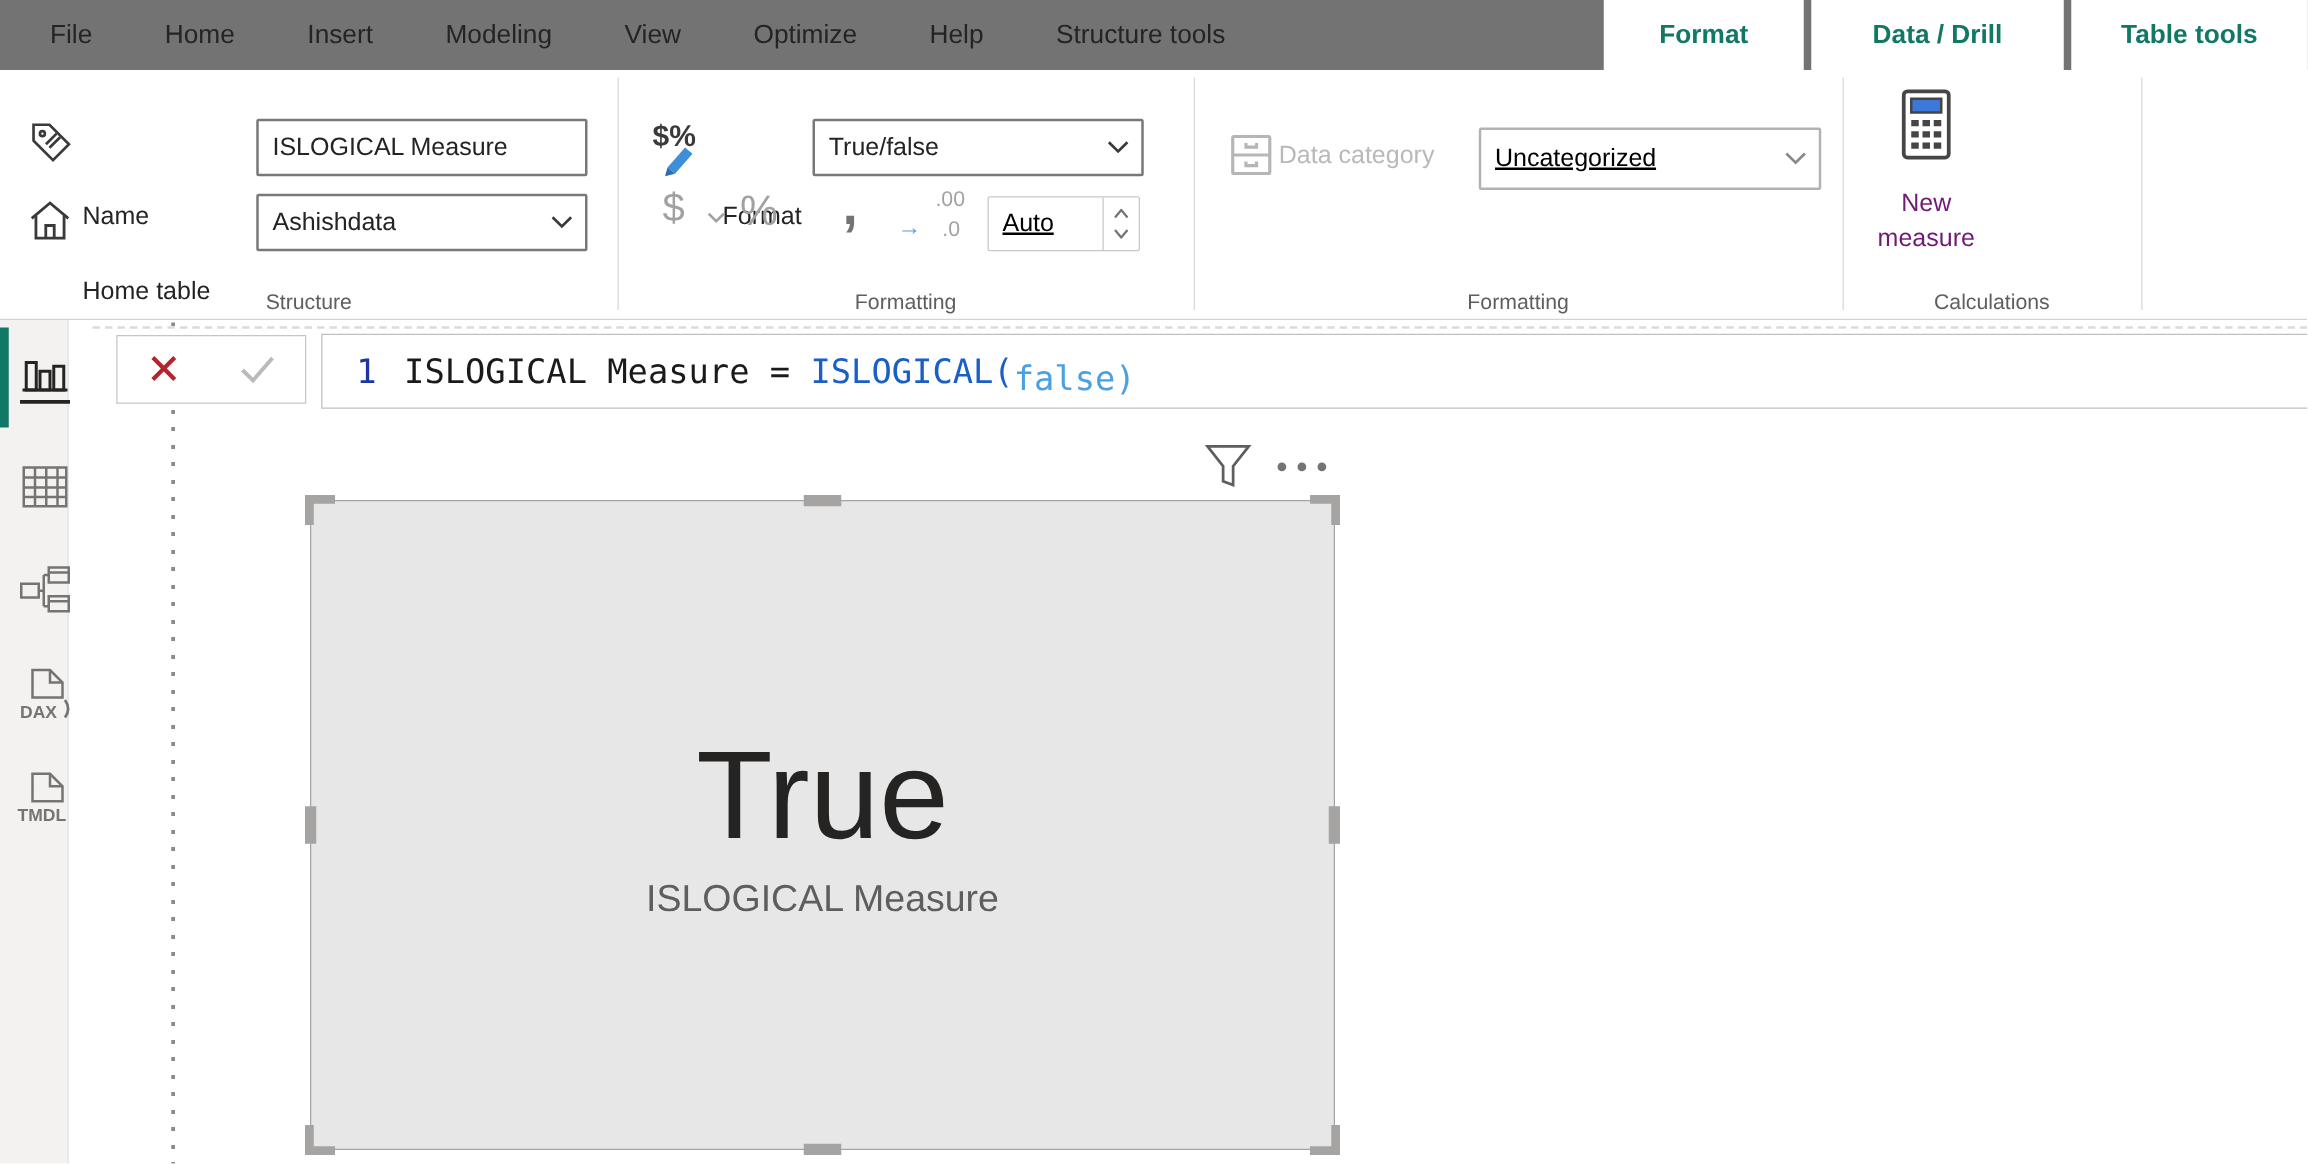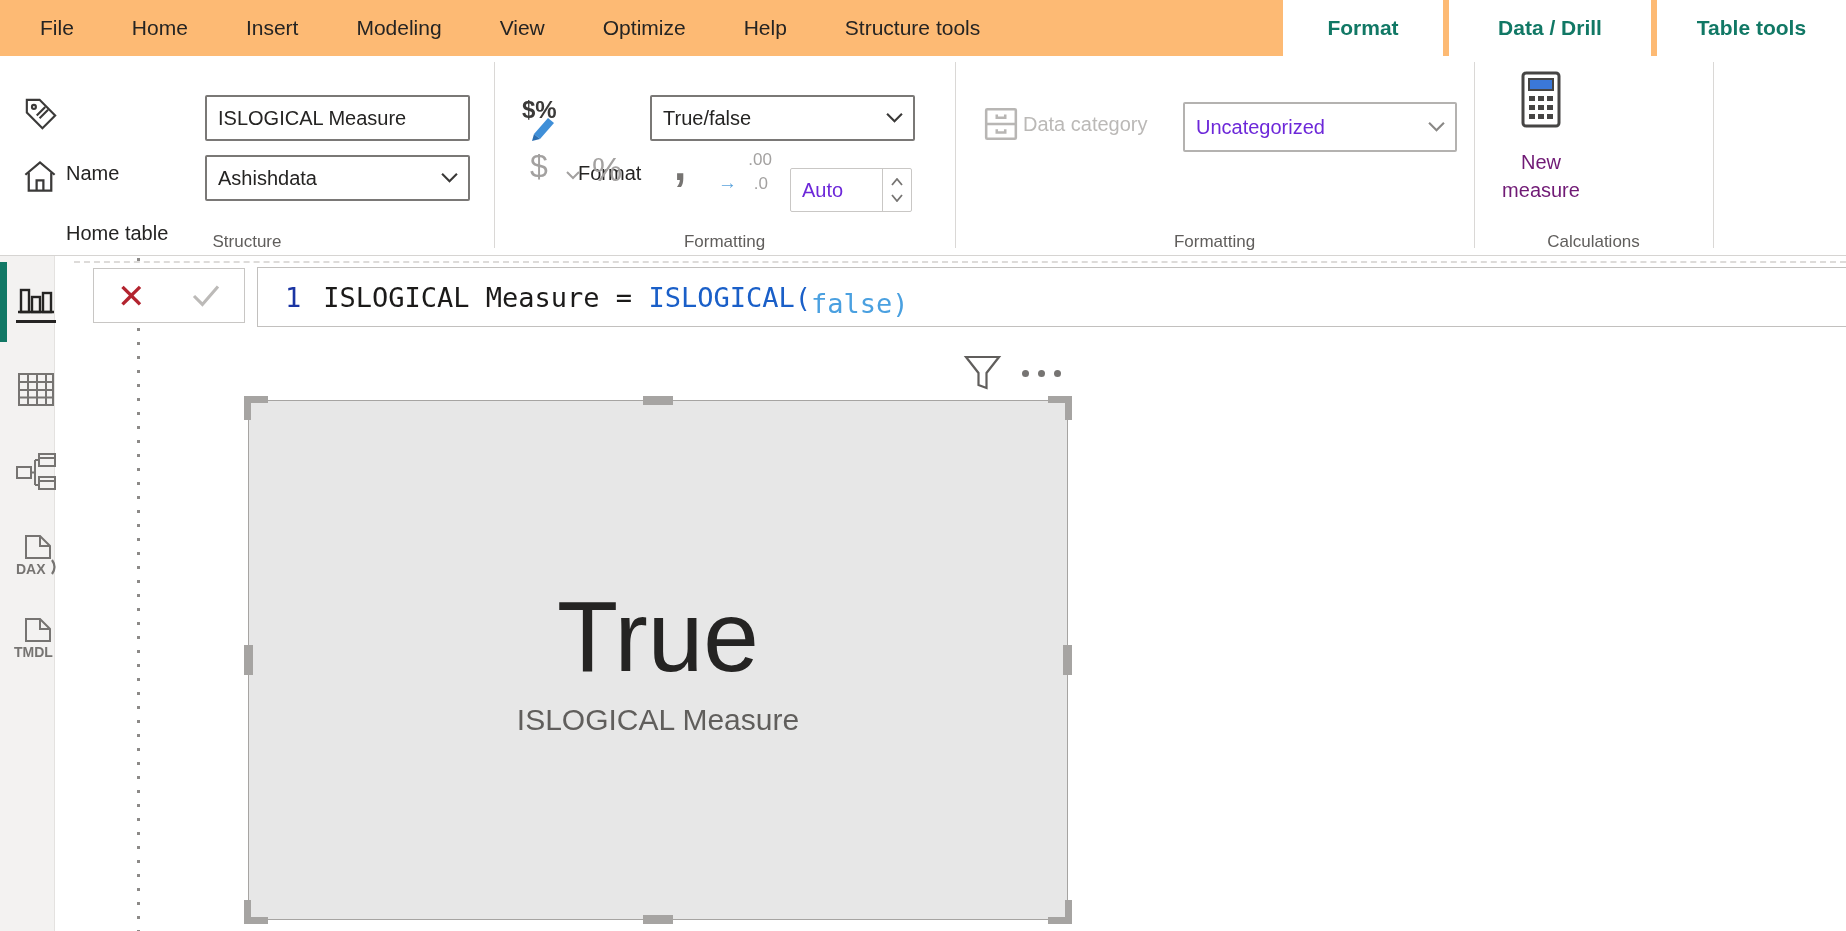--- a/index.html
+++ b/index.html
@@ -1,36 +1,36 @@
 <!DOCTYPE html>
 <html><head>
 <meta charset="utf-8">
 <style>
   html,body{margin:0;padding:0;background:#fff;}
   .stage{position:relative;width:1846px;height:931px;background:#ffffff;
          font-family:"Liberation Sans",sans-serif;color:#252423;overflow:hidden;}
   .abs{position:absolute;}
   
-  .menubar{position:absolute;left:0;top:0;width:100%;height:56px;background:#fdba74;
+  .menubar{position:absolute;left:0;top:0;width:100%;height:56px;background:#737373;
            display:flex;align-items:stretch;}
   .menu-item{padding:0 29px;font-size:21px;display:flex;align-items:center;cursor:default;white-space:nowrap;}
   .ctx-tab{position:absolute;top:0;height:56px;background:#ffffff;display:flex;align-items:center;
            justify-content:center;font-size:21px;font-weight:700;color:#117865;white-space:nowrap;}
   
   .ribbon{position:absolute;top:56px;left:0;width:100%;height:200px;background:#ffffff;
           border-bottom:1px solid #d6d4d2;box-sizing:border-box;}
   .rgroup{position:absolute;top:0;height:200px;}
   .rgroup-label{position:absolute;bottom:4px;left:0;right:0;text-align:center;
                 font-size:17px;color:#605e5c;}
   .vdiv{position:absolute;top:6px;height:186px;width:1px;background:#dad8d6;}
   .fld-label{position:absolute;font-size:20px;color:#252423;white-space:nowrap;}
   .fld-label.dis{color:#bbb9b7;}
   .ctl{position:absolute;background:#fff;border:2px solid #7a7876;border-radius:2px;
        box-sizing:border-box;font-size:20px;color:#252423;display:flex;align-items:center;}
-  .ctl.dis{border-color:#b4b2b0;color:#6d28d9;}
+  .ctl.dis{border-color:#b4b2b0;color:#000000;text-decoration:underline;}
   .ctl .val{padding-left:11px;white-space:nowrap;overflow:hidden;}
   .ctl .chev{position:absolute;right:10px;top:50%;transform:translateY(-50%);display:flex;}
   input.ctl{padding-left:11px;font-family:"Liberation Sans",sans-serif;}
   .ribbon-btn{position:absolute;top:14px;width:106px;height:172px;display:flex;flex-direction:column;
               align-items:center;cursor:default;}
   .ribbon-btn .blabel{margin-top:14px;font-size:20px;line-height:28px;text-align:center;color:#701a75;}
   .dis-sym{position:absolute;color:#a3a1a0;font-size:30px;}
   
   .content{position:absolute;top:256px;left:0;width:100%;height:675px;background:#ffffff;}
   .dash-top{position:absolute;left:74px;right:0;top:5px;border-top:2px dashed #dddbd9;}
@@ -148,21 +148,21 @@
             <path d="M1 1 L7 7 L13 1"></path>
           </svg>
       </span>
       <span class="dis-sym" style="left:98px;top:94px;font-size:34px">%</span>
       <span class="dis-sym" style="left:180px;top:84px;font-size:44px;color:#767472;font-weight:700">,</span>
       <span class="abs" style="left:224px;top:94px;width:54px;height:44px;font-size:17px;color:#a3a1a0">
         <span style="position:absolute;right:0;top:0">.00</span>
         <span style="position:absolute;left:0;bottom:0;color:#5ba3dc;font-size:19px">→</span>
         <span style="position:absolute;right:4px;bottom:0">.0</span>
       </span>
-      <div class="ctl dis" style="left:296px;top:112px;width:122px;height:44px;border-width:1px;border-color:#c9c7c5">
+      <div class="ctl dis" style="left:296px;top:101px;width:122px;height:44px;border-width:1px;border-color:#c9c7c5">
         <span class="val">Auto</span>
         <span style="position:absolute;right:0;top:0;bottom:0;width:28px;border-left:1px solid #c9c7c5;display:flex;flex-direction:column;align-items:center;justify-content:space-evenly">
           <svg width="12" height="8" viewBox="0 0 12 8" fill="none" stroke="#767472" stroke-width="1.8">
               <path d="M1 7 L6 1 L11 7"></path>
             </svg>
           <svg width="12" height="8" viewBox="0 0 12 8" fill="none" stroke="#767472" stroke-width="1.8">
               <path d="M1 1 L6 7 L11 1"></path>
             </svg>
         </span>
       </div>

